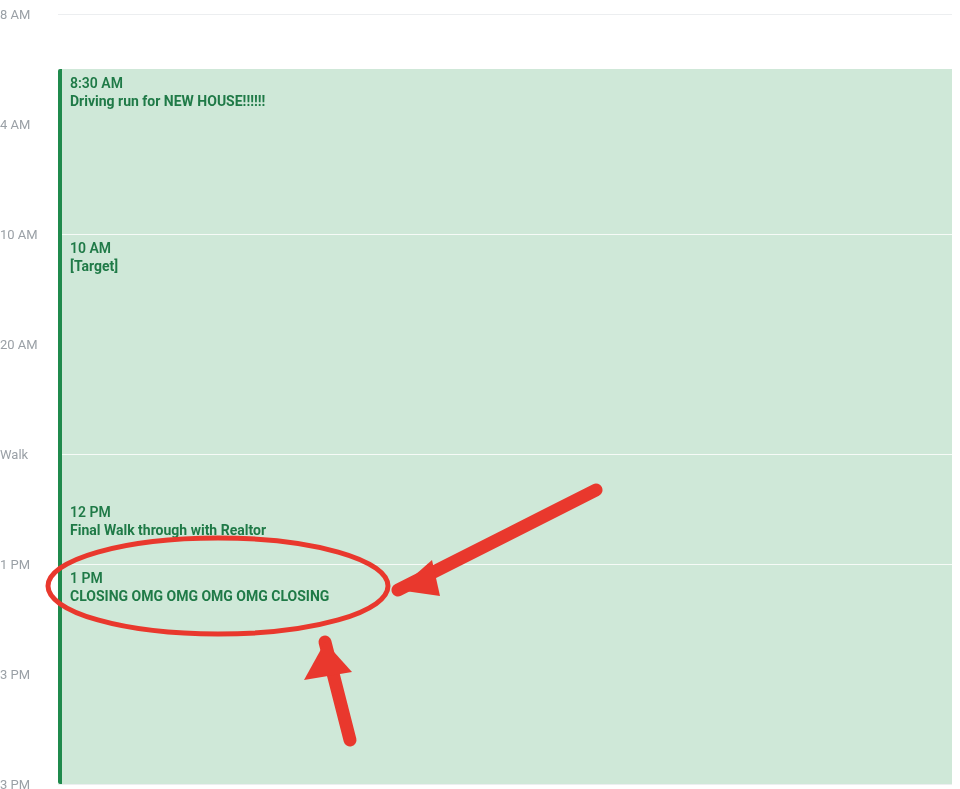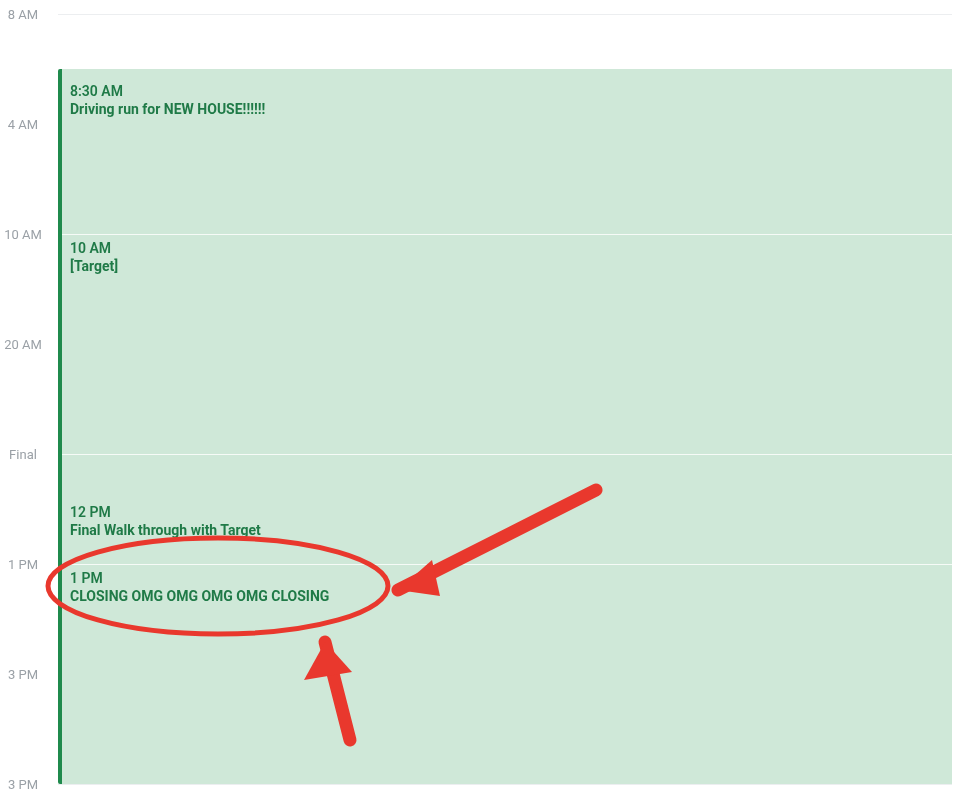--- a/index.html
+++ b/index.html
@@ -15,21 +15,21 @@
     position: absolute;
     top: 0;
     left: 0;
     width: 960px;
     height: 789px;
   }
   .hour-label {
     position: absolute;
     left: 0;
     width: 52px;
-    text-align: center;
+    text-align: left;
     font-size: 13px;
     color: #9aa0a6;
     padding-right: 6px;
     line-height: 1;
   }
   .gridline {
     position: absolute;
     left: 58px;
     right: 8px;
     height: 0;
@@ -85,58 +85,58 @@
 </style>
 </head>
 <body>
 
 <div class="calendar">
 
   <div class="hour-label" style="top:8px">8 AM</div>
   <div class="hour-label" style="top:118px">4 AM</div>
   <div class="hour-label" style="top:228px">10 AM</div>
   <div class="hour-label" style="top:338px">20 AM</div>
-  <div class="hour-label" style="top:448px">Final</div>
+  <div class="hour-label" style="top:448px">Walk</div>
   <div class="hour-label" style="top:558px">1 PM</div>
   <div class="hour-label" style="top:668px">3 PM</div>
   <div class="hour-label" style="top:778px">3 PM</div>
 
   <div class="gridline" style="top:14px"></div>
   <div class="gridline" style="top:124px"></div>
   <div class="gridline" style="top:234px"></div>
   <div class="gridline" style="top:344px"></div>
   <div class="gridline" style="top:454px"></div>
   <div class="gridline" style="top:564px"></div>
   <div class="gridline" style="top:674px"></div>
   <div class="gridline" style="top:784px"></div>
 
   <div class="events-col">
 
     <div class="event-block" style="top:69px; bottom:5px;">
 
-      <div style="position:absolute; top:0; left:0; right:0;margin-top:8px;">
+      <div style="position:absolute; top:0; left:0; right:0;">
         <div class="event-text">
           <div class="event-time">8:30 AM</div>
           <div class="event-title">Driving run for NEW HOUSE!!!!!!</div>
         </div>
       </div>
 
       <div class="event-sep" style="top:165px;"></div>
       <div style="position:absolute; top:165px; left:0; right:0;">
         <div class="event-text">
           <div class="event-time">10 AM</div>
           <div class="event-title">[Target]</div>
         </div>
       </div>
 
       <div class="event-sep" style="top:385px;"></div>
       <div style="position:absolute; top:385px; left:0; right:0;margin-top:44px;">
         <div class="event-text">
           <div class="event-time">12 PM</div>
-          <div class="event-title">Final Walk through with Target</div>
+          <div class="event-title">Final Walk through with Realtor</div>
         </div>
       </div>
 
       <div class="event-sep" style="top:495px;"></div>
       <div style="position:absolute; top:495px; left:0; right:0;">
         <div class="event-text">
           <div class="event-time">1 PM</div>
           <div class="event-title">CLOSING OMG OMG OMG OMG CLOSING</div>
         </div>
       </div>

